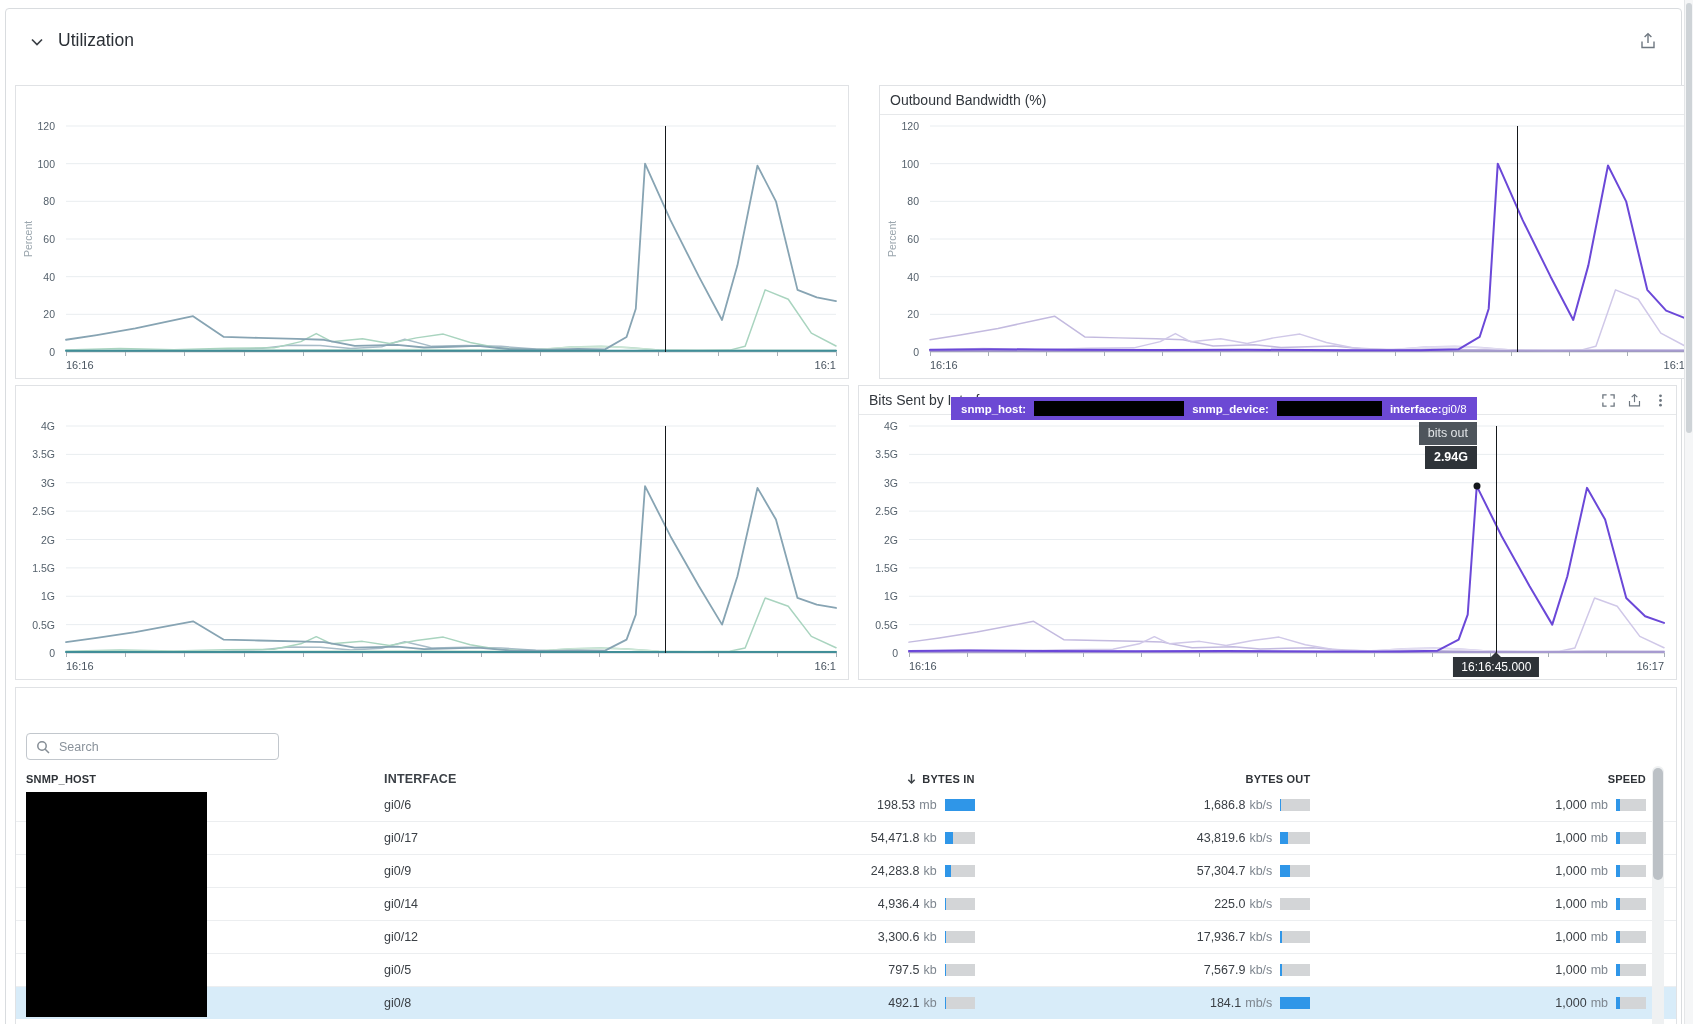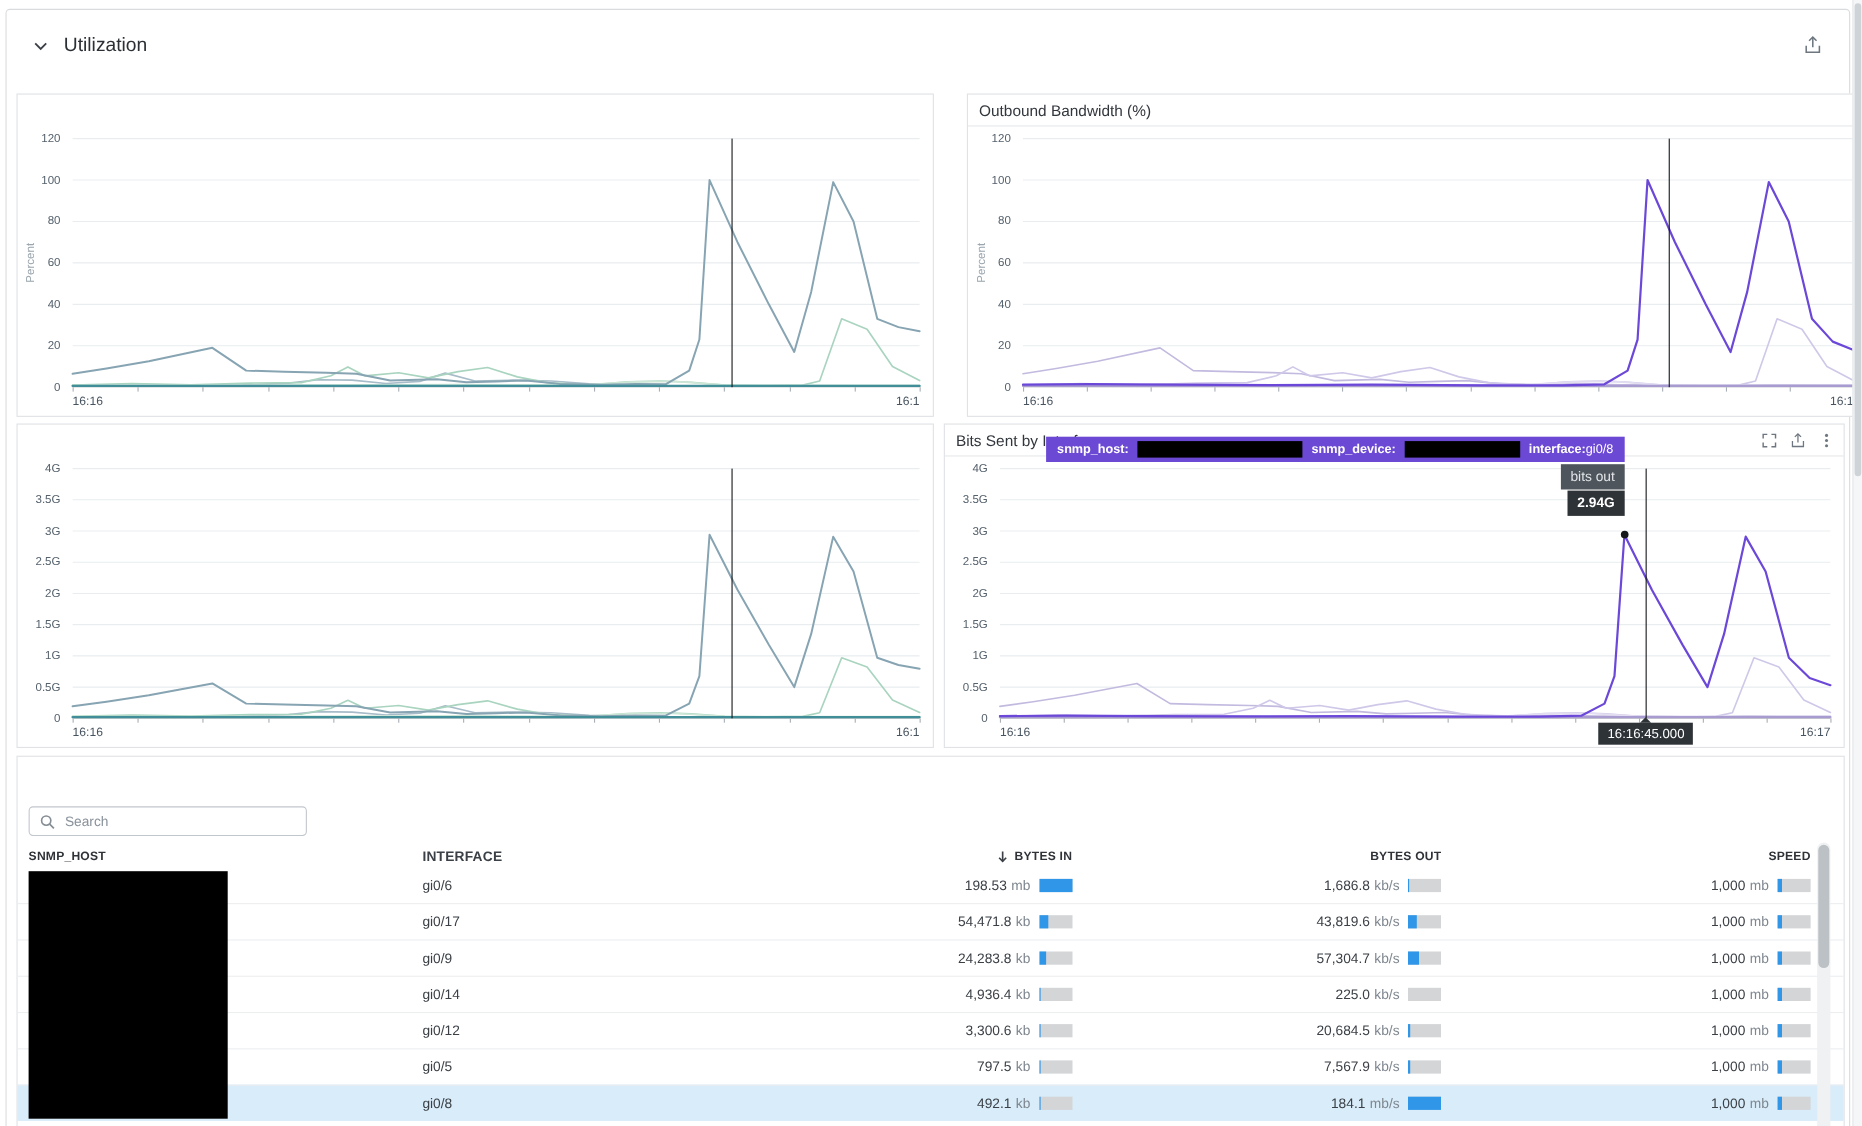--- a/index.html
+++ b/index.html
@@ -464,21 +464,21 @@
           <div class="c-host"></div>
           <div class="c-if">gi0/12</div>
           <div class="c-val">
             <span class="num">3,300.6</span>
             <span class="unit">kb</span>
             <span class="bar">
               <span class="fill" style="width: 2%;"></span>
             </span>
           </div>
           <div class="c-val">
-            <span class="num">20,684.5</span>
+            <span class="num">17,936.7</span>
             <span class="unit">kb/s</span>
             <span class="bar">
               <span class="fill" style="width: 6%;"></span>
             </span>
           </div>
           <div class="c-val">
             <span class="num">1,000</span>
             <span class="unit">mb</span>
             <span class="bar">
               <span class="fill" style="width: 12%;"></span>

